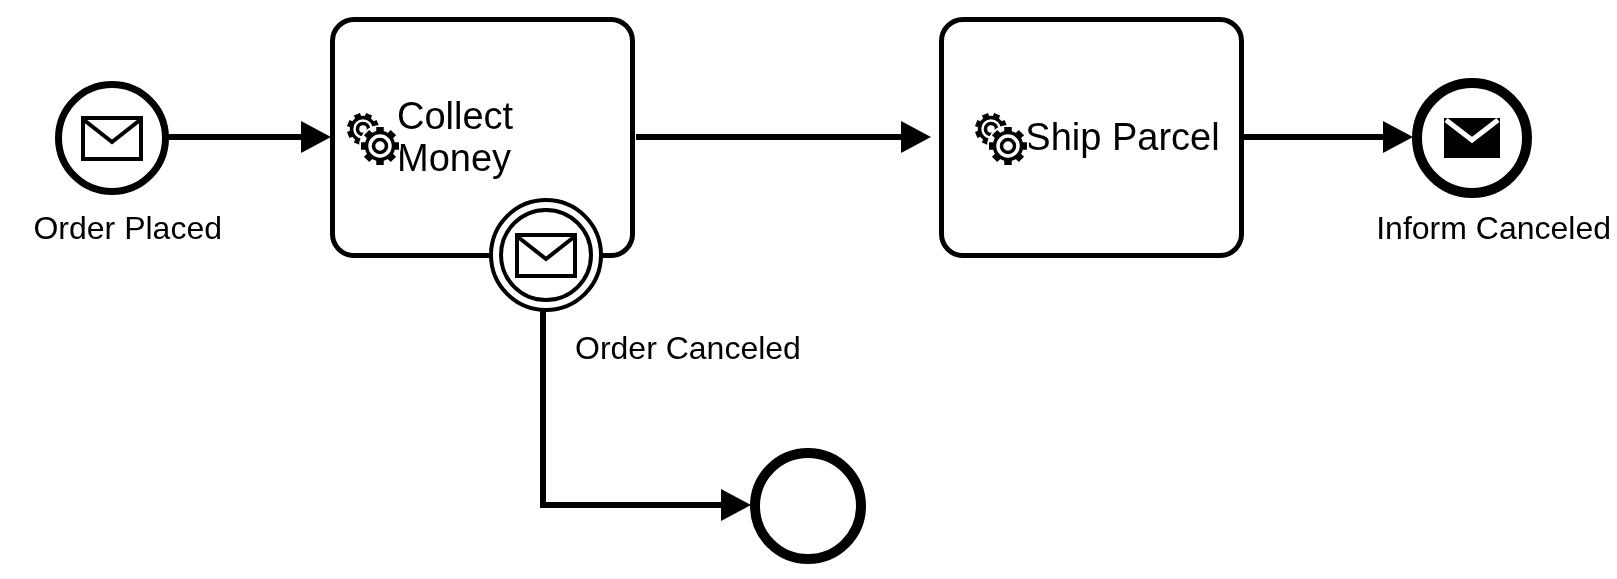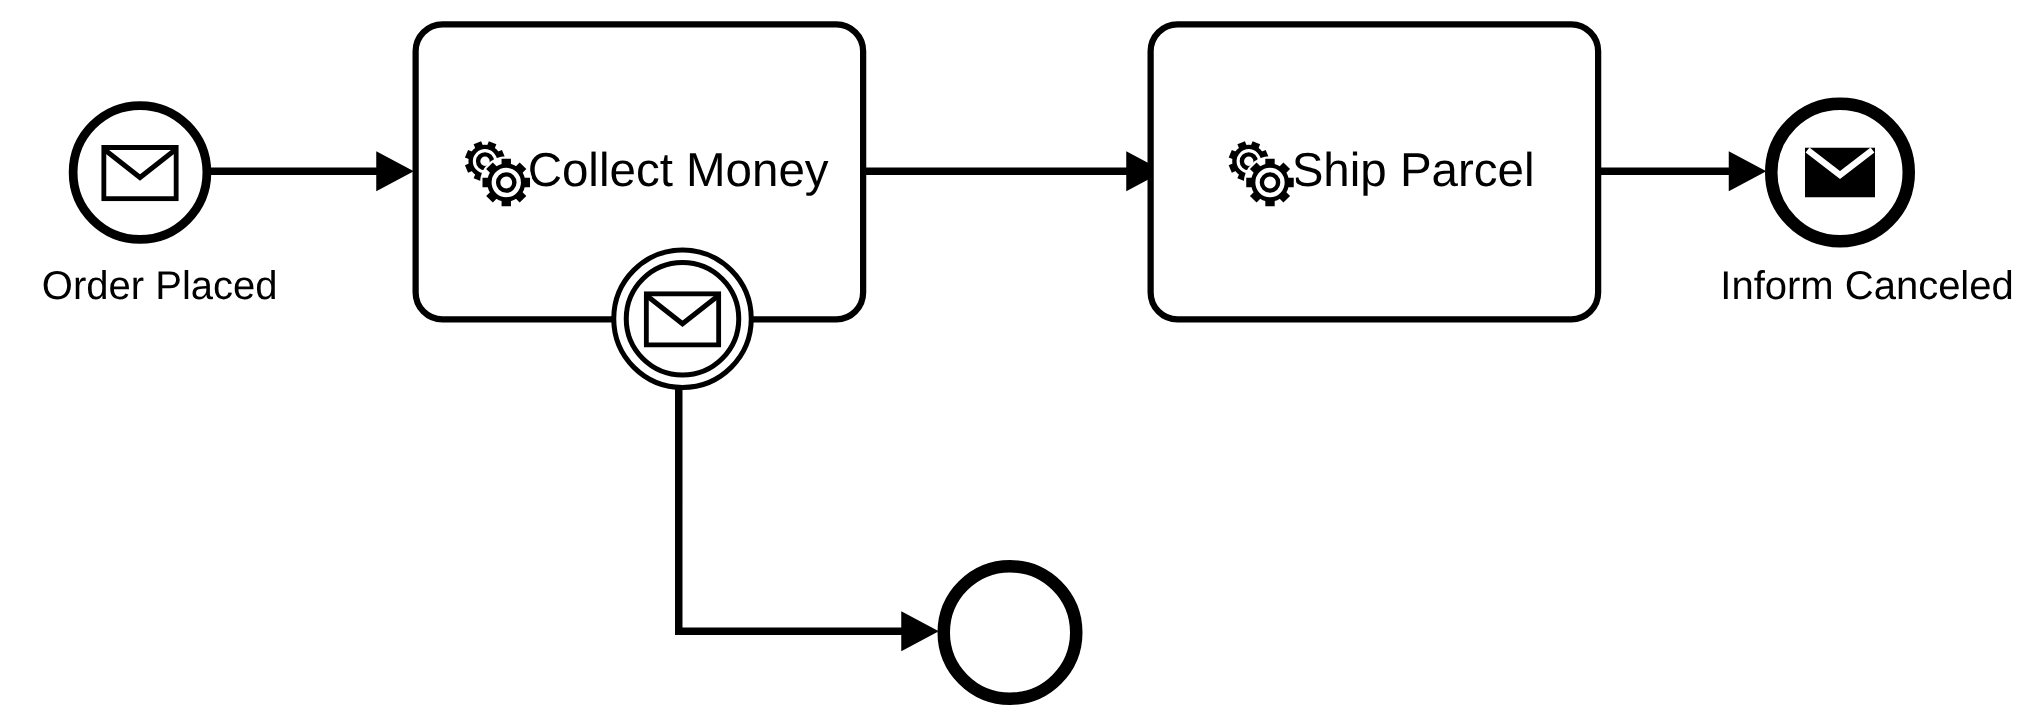--- a/index.html
+++ b/index.html
@@ -9,21 +9,21 @@
   }
   .flows { position:absolute; left:0; top:0; z-index:1; pointer-events:none; }
   .flows line, .flows path { stroke:#000; stroke-width:6; fill:none; }
   .flows polygon { fill:#000; stroke:none; }
 
   .node { position:absolute; box-sizing:border-box; background:#ffffff; border-color:#000; border-style:solid; }
   .circle { border-radius:50%; display:flex; align-items:center; justify-content:center; }
 
   .start { left:55px; top:81px; width:114px; height:114px; border-width:7px; z-index:2; }
 
-  .task { top:17px; width:363px; height:241px; border-width:5px; border-radius:24px;
+  .task { top:17px; width:305px; height:241px; border-width:5px; border-radius:24px;
           display:flex; align-items:center; justify-content:center; z-index:2; }
   .task-label { font-size:38px; line-height:1.1; }
   .gear { position:absolute; left:8px; top:2px; width:62px; height:60px; }
 
   .boundary { left:489px; top:198px; width:114px; height:114px; border-width:4px; z-index:3; }
   .inner-ring { position:absolute; inset:6px; border:4px solid #000; border-radius:50%; }
 
   .end { border-width:10px; z-index:2; }
   .end-msg { left:1412px; top:78px; width:120px; height:120px; }
   .end-plain { left:750px; top:448px; width:116px; height:116px; }
@@ -101,22 +101,23 @@
 
   <div class="node circle boundary">
     <span class="inner-ring"></span>
     <span class="icon-wrap">
       <svg width="62" height="45" viewBox="0 0 62 45" xmlns="http://www.w3.org/2000/svg">
         <rect x="2" y="2" width="58" height="41" fill="#fff" stroke="#000" stroke-width="4"></rect>
         <path d="M3 4 L31 26 L59 4" fill="none" stroke="#000" stroke-width="4"></path>
       </svg>
     </span>
   </div>
+  <div class="evt-label" style="left:575px; top:330px;">Order Canceled</div>
 
-  <div class="node task" style="left:918px;text-align:center;">
+  <div class="node task" style="left:939px;text-align:center;">
     <span class="gear icon-wrap">
       <svg width="62" height="60" viewBox="0 0 62 60" xmlns="http://www.w3.org/2000/svg">
         <g stroke="#000" stroke-width="6.5">
           <line x1="28.8" y1="22.6" x2="34.8" y2="25.1"></line>
             <line x1="23.6" y1="27.8" x2="26.1" y2="33.8"></line>
           <line x1="16.4" y1="27.8" x2="13.9" y2="33.8"></line>
             <line x1="11.2" y1="22.6" x2="5.2" y2="25.1"></line>
           <line x1="11.2" y1="15.4" x2="5.2" y2="12.9"></line>
             <line x1="16.4" y1="10.2" x2="13.9" y2="4.2"></line>
           <line x1="23.6" y1="10.2" x2="26.1" y2="4.2"></line>

